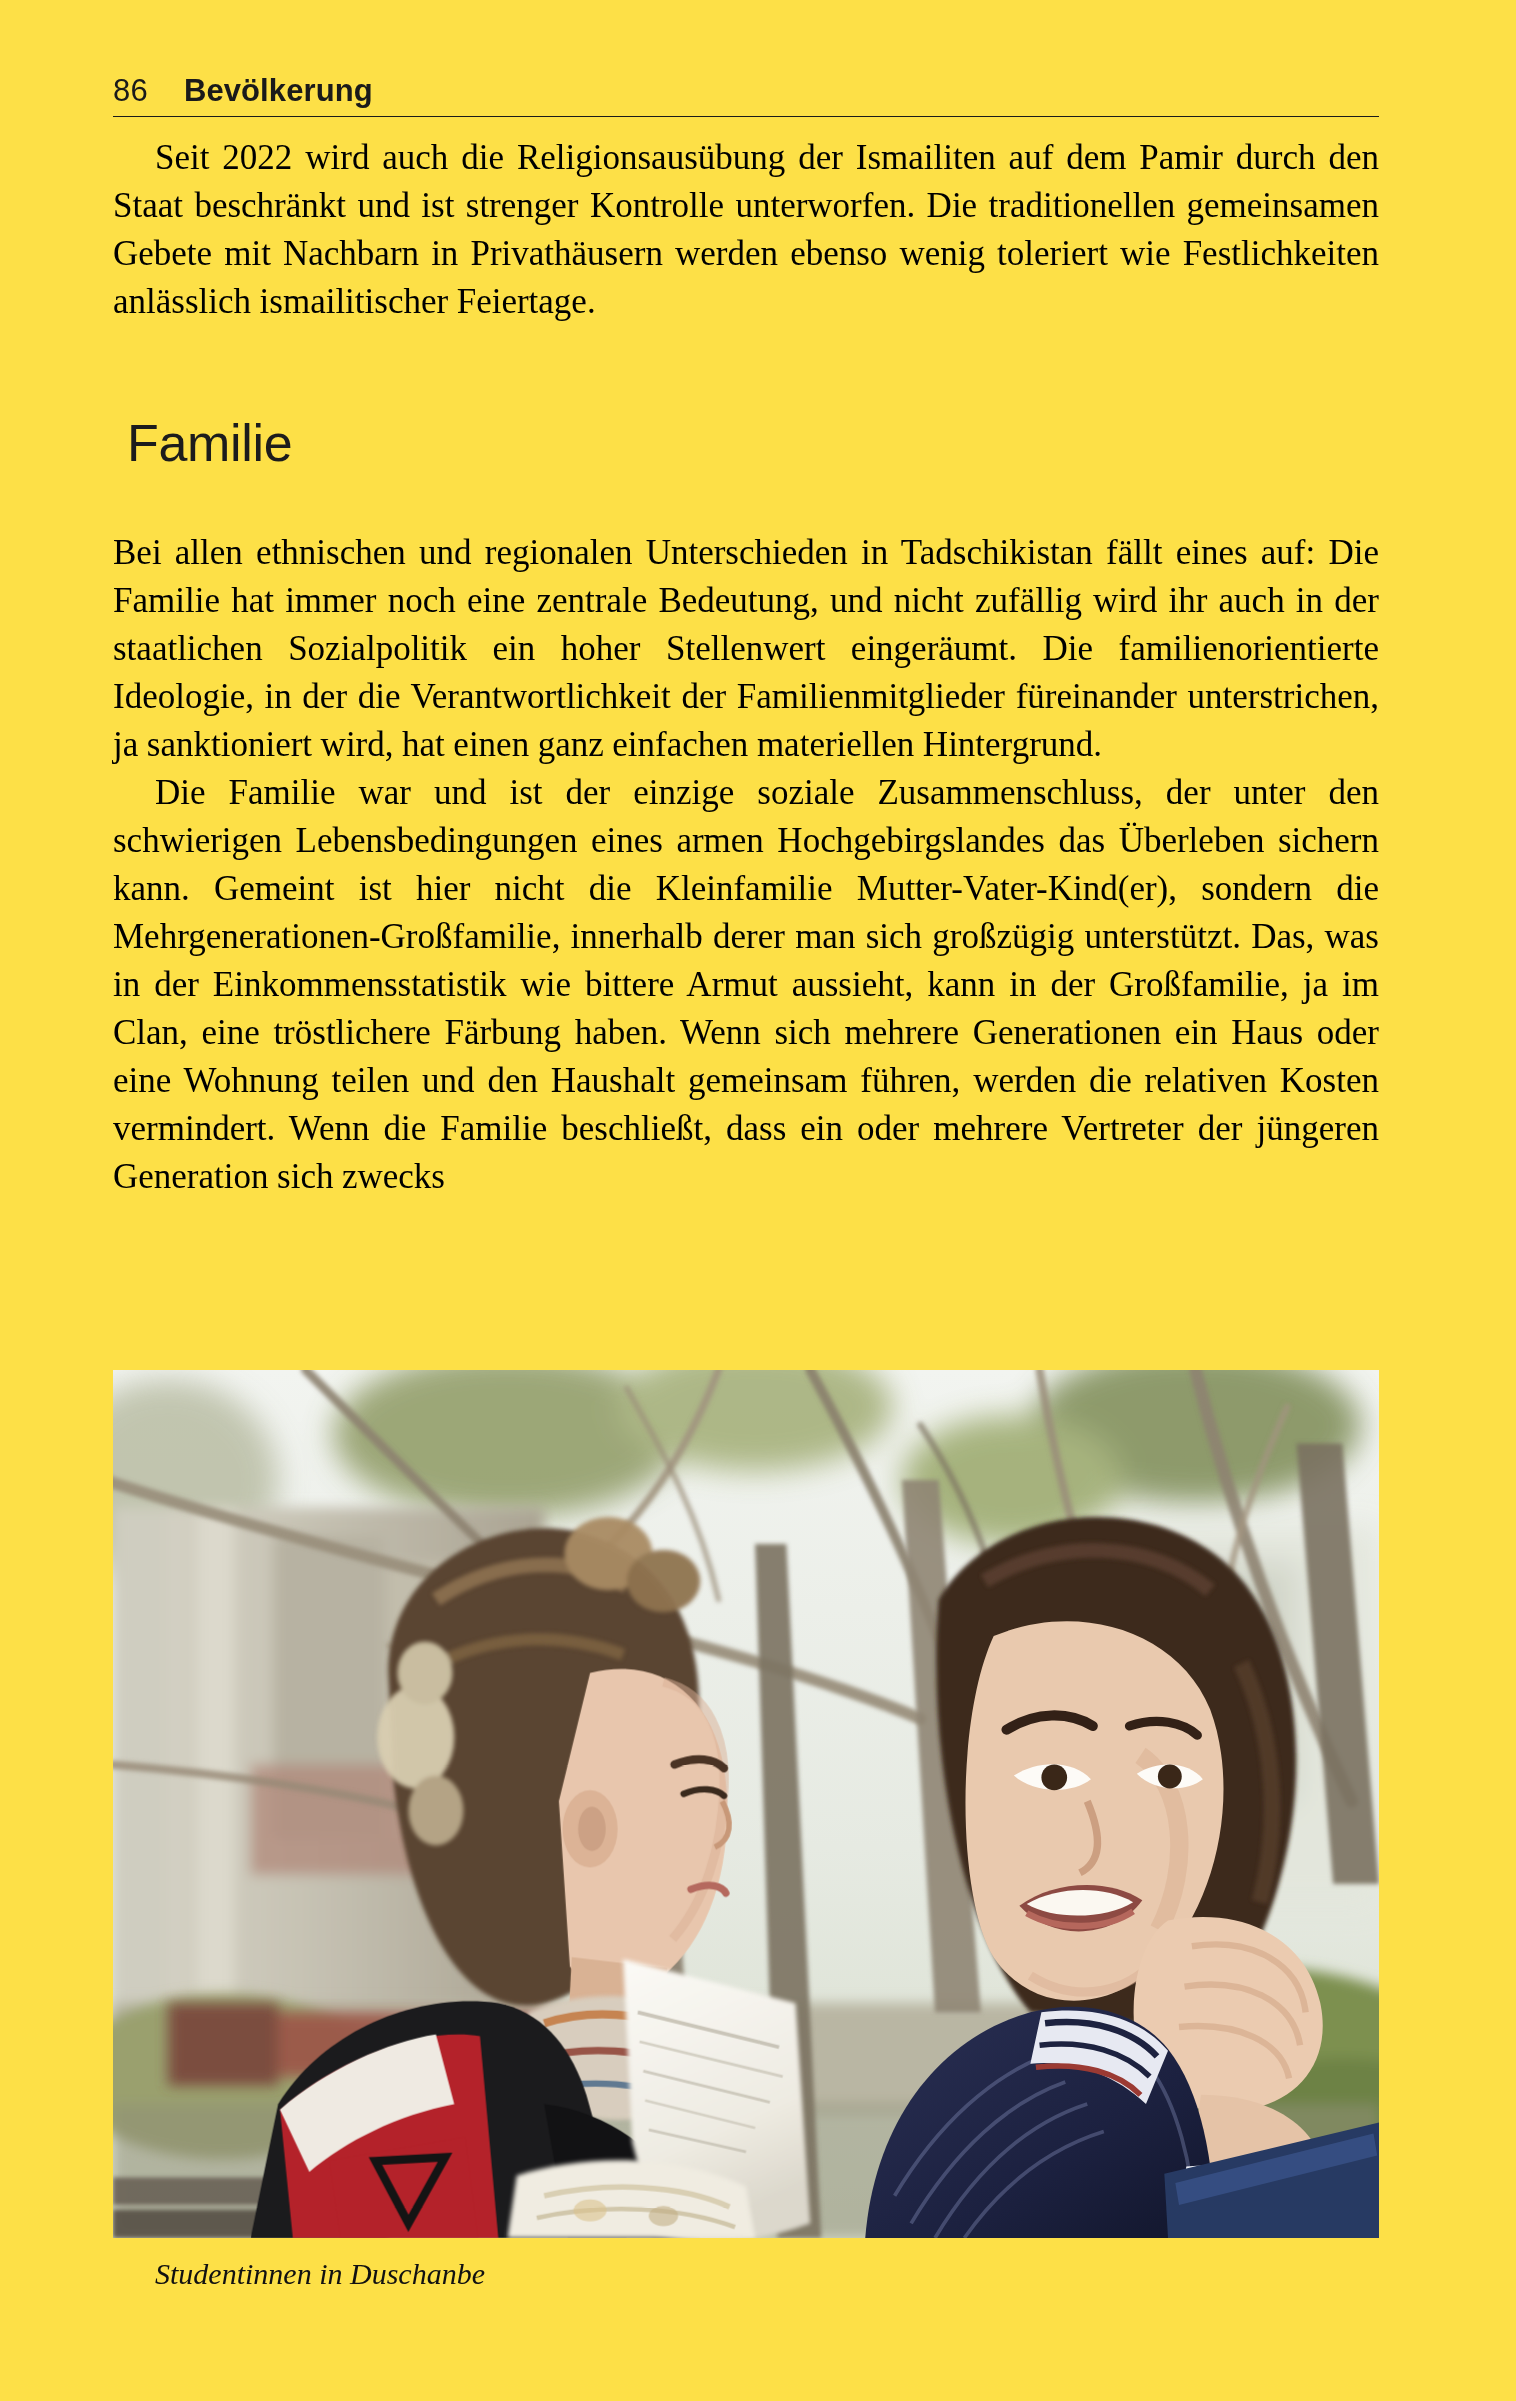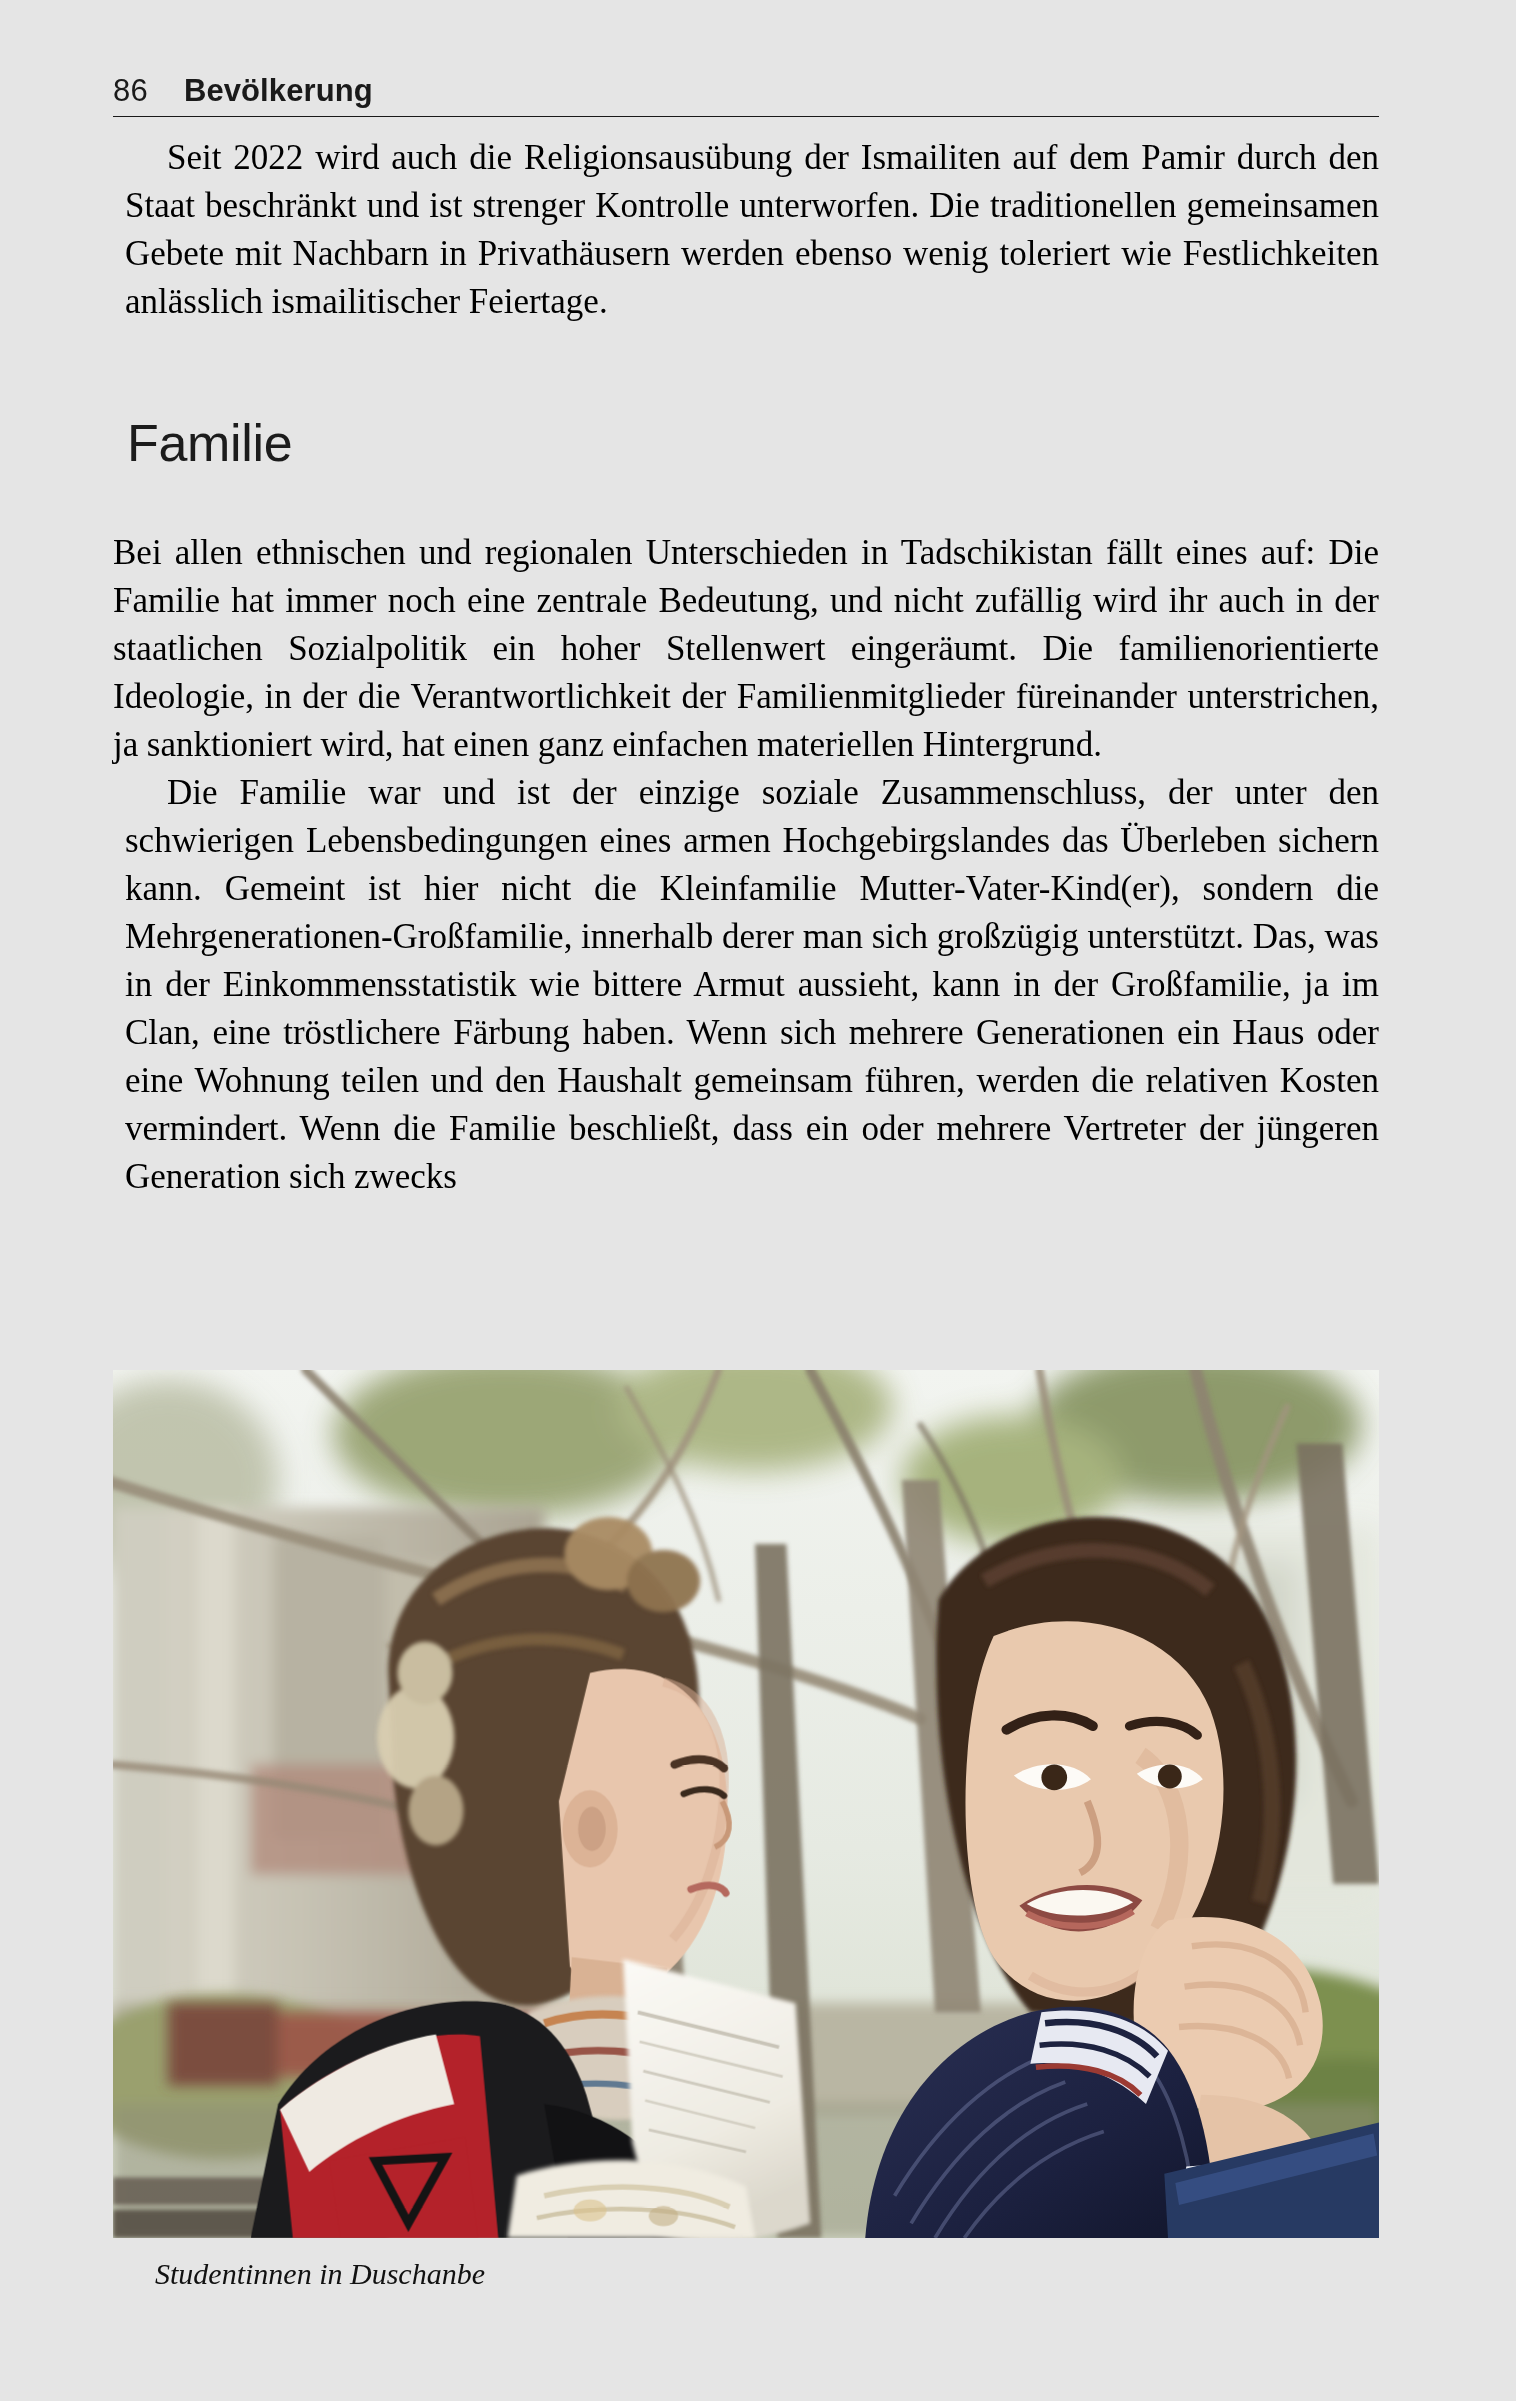--- a/index.html
+++ b/index.html
@@ -17,21 +17,21 @@
     color: #000000;
     -webkit-font-smoothing: antialiased;
   }
 
   .page {
     position: absolute;
     left: 0;
     top: 0;
     width: 1516px;
     height: 2401px;
-    background: #e5e5e5;
+    background: #fde047;
   }
 
   
   .running-head {
     position: absolute;
     left: 113px;
     top: 53px;
     width: 1266px;
     height: 53px;
     display: flex;
@@ -74,21 +74,20 @@
     font-size: 35px;
     line-height: 48px;
     text-align: justify;
     text-justify: inter-word;
     hyphens: manual;
     -webkit-hyphens: manual;
     word-spacing: -0.2px;
   }
   p.body.indent {
     text-indent: 42px;
-    margin-left: 12px;
   }
 
   
   h2.section-title {
     margin: 14px;
     font-family: "Liberation Sans", "DejaVu Sans", sans-serif;
     font-weight: 400;
     font-size: 52px;
     line-height: 1;
     color: #1c1c1c;

